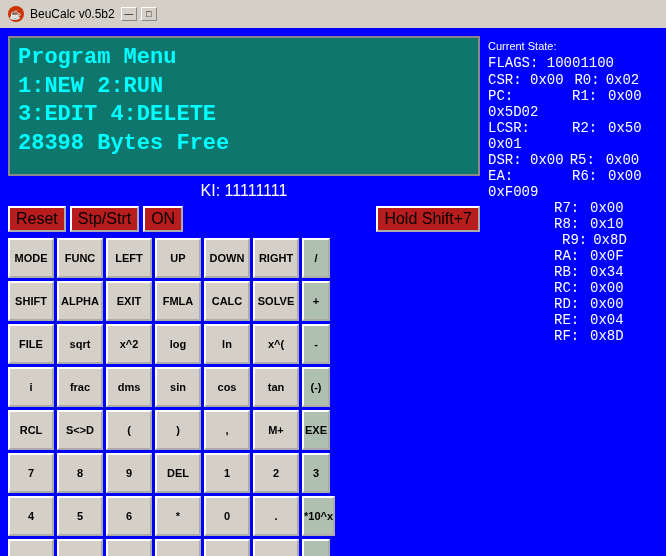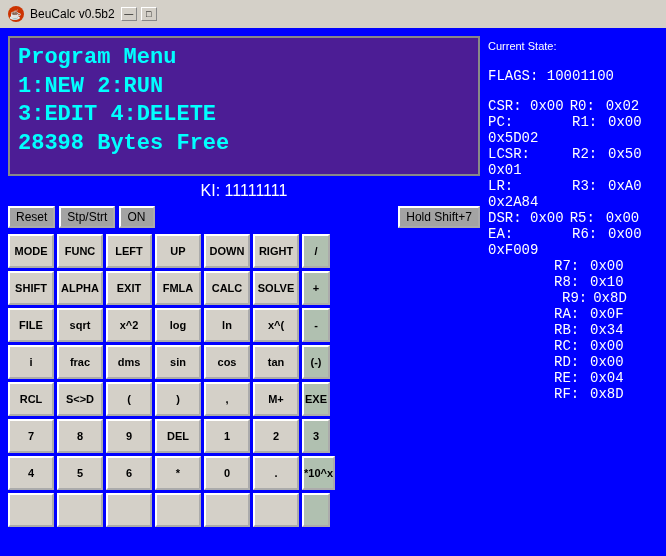--- a/index.html
+++ b/index.html
@@ -52,21 +52,21 @@
     }
     
     #left-panel {
       display: flex;
       flex-direction: column;
       gap: 4px;
       flex: 1;
     }
     
     #display {
-      background: #4c1d95;
+      background: #0f766e;
       border: 2px solid #888;
       padding: 6px 8px;
       min-height: 140px;
       color: #00FFFF;
       font-family: 'Courier New', monospace;
       font-size: 22px;
       font-weight: bold;
       line-height: 1.3;
     }
     #ki-line {
@@ -78,24 +78,24 @@
       margin-top: 2px;
     }
     
     #control-row {
       display: flex;
       align-items: center;
       gap: 4px;
       padding: 2px 0;
     }
     .ctrl-btn {
-      background: #a3a3a3;
+      background: #b91c1c;
       border: 2px outset #fff;
       padding: 2px 6px;
-      font-size: 12px;
+      font-size: 16px;
       cursor: pointer;
       min-width: 36px;
       text-align: left;
     }
     #hold-btn {
       margin-left: auto;
       min-width: 80px;
     }
     
     #keypad {
@@ -104,41 +104,41 @@
       gap: 3px;
     }
     .key-row {
       display: flex;
       gap: 3px;
     }
     .key {
       background: #d4d0c8;
       border: 2px outset #fff;
       min-width: 46px;
-      height: 34px;
+      height: 40px;
       font-size: 11px;
       font-weight: bold;
       cursor: pointer;
       display: flex; align-items: center; justify-content: center;
       text-align: center;
       color: #000;
     }
     .key-right {
       min-width: 28px;
       background: #b0c0b0;
     }
     
     #right-panel {
       width: 170px;
       color: #fff;
       font-size: 11px;
       font-family: 'Courier New', monospace;
       display: flex;
       flex-direction: column;
-      gap: 14px;
+      gap: 1px;
       padding-top: 4px;
     }
     #right-panel .state-title {
       font-size: 11px;
       color: #fff;
       font-family: Arial, sans-serif;
       margin-bottom: 2px;
     }
     .reg-row {
       display: flex;
@@ -262,39 +262,34 @@
   </div>
 
   <div id="right-panel">
     <div class="state-title">Current State:</div>
     <div class="reg-row">
       <span class="reg-label">FLAGS: 10001100</span>
     </div>
     <div id="registers-container">
         <div class="reg-row">
           <span class="reg-label">CSR: 0x00</span>
-          <span style="min-width: 30px; color: rgb(255, 255, 255);">R0:</span>
+          <span style="min-width: 30px; color: rgb(255, 255, 255); text-align: right;">R0:</span>
           <span class="reg-value">0x02</span>
         </div>
         <div class="reg-row">
           <span class="reg-label">PC: 0x5D02</span>
           <span style="min-width: 30px; color: rgb(255, 255, 255);">R1:</span>
           <span class="reg-value">0x00</span>
         </div>
         <div class="reg-row">
           <span class="reg-label">LCSR: 0x01</span>
           <span style="min-width: 30px; color: rgb(255, 255, 255);">R2:</span>
           <span class="reg-value">0x50</span>
         </div>
         <div class="reg-row">
-          <span class="reg-label">LR: 0x2A84</span>
-          <span style="min-width: 30px; color: rgb(255, 255, 255);">R3:</span>
-          <span class="reg-value">0xA0</span>
-        </div>
-        <div class="reg-row">
           <span class="reg-label">DSR: 0x00</span>
           <span style="min-width: 30px; color: rgb(255, 255, 255);">R5:</span>
           <span class="reg-value">0x00</span>
         </div>
         <div class="reg-row">
           <span class="reg-label">EA: 0xF009</span>
           <span style="min-width: 30px; color: rgb(255, 255, 255);">R6:</span>
           <span class="reg-value">0x00</span>
         </div>
         <div class="reg-row">

